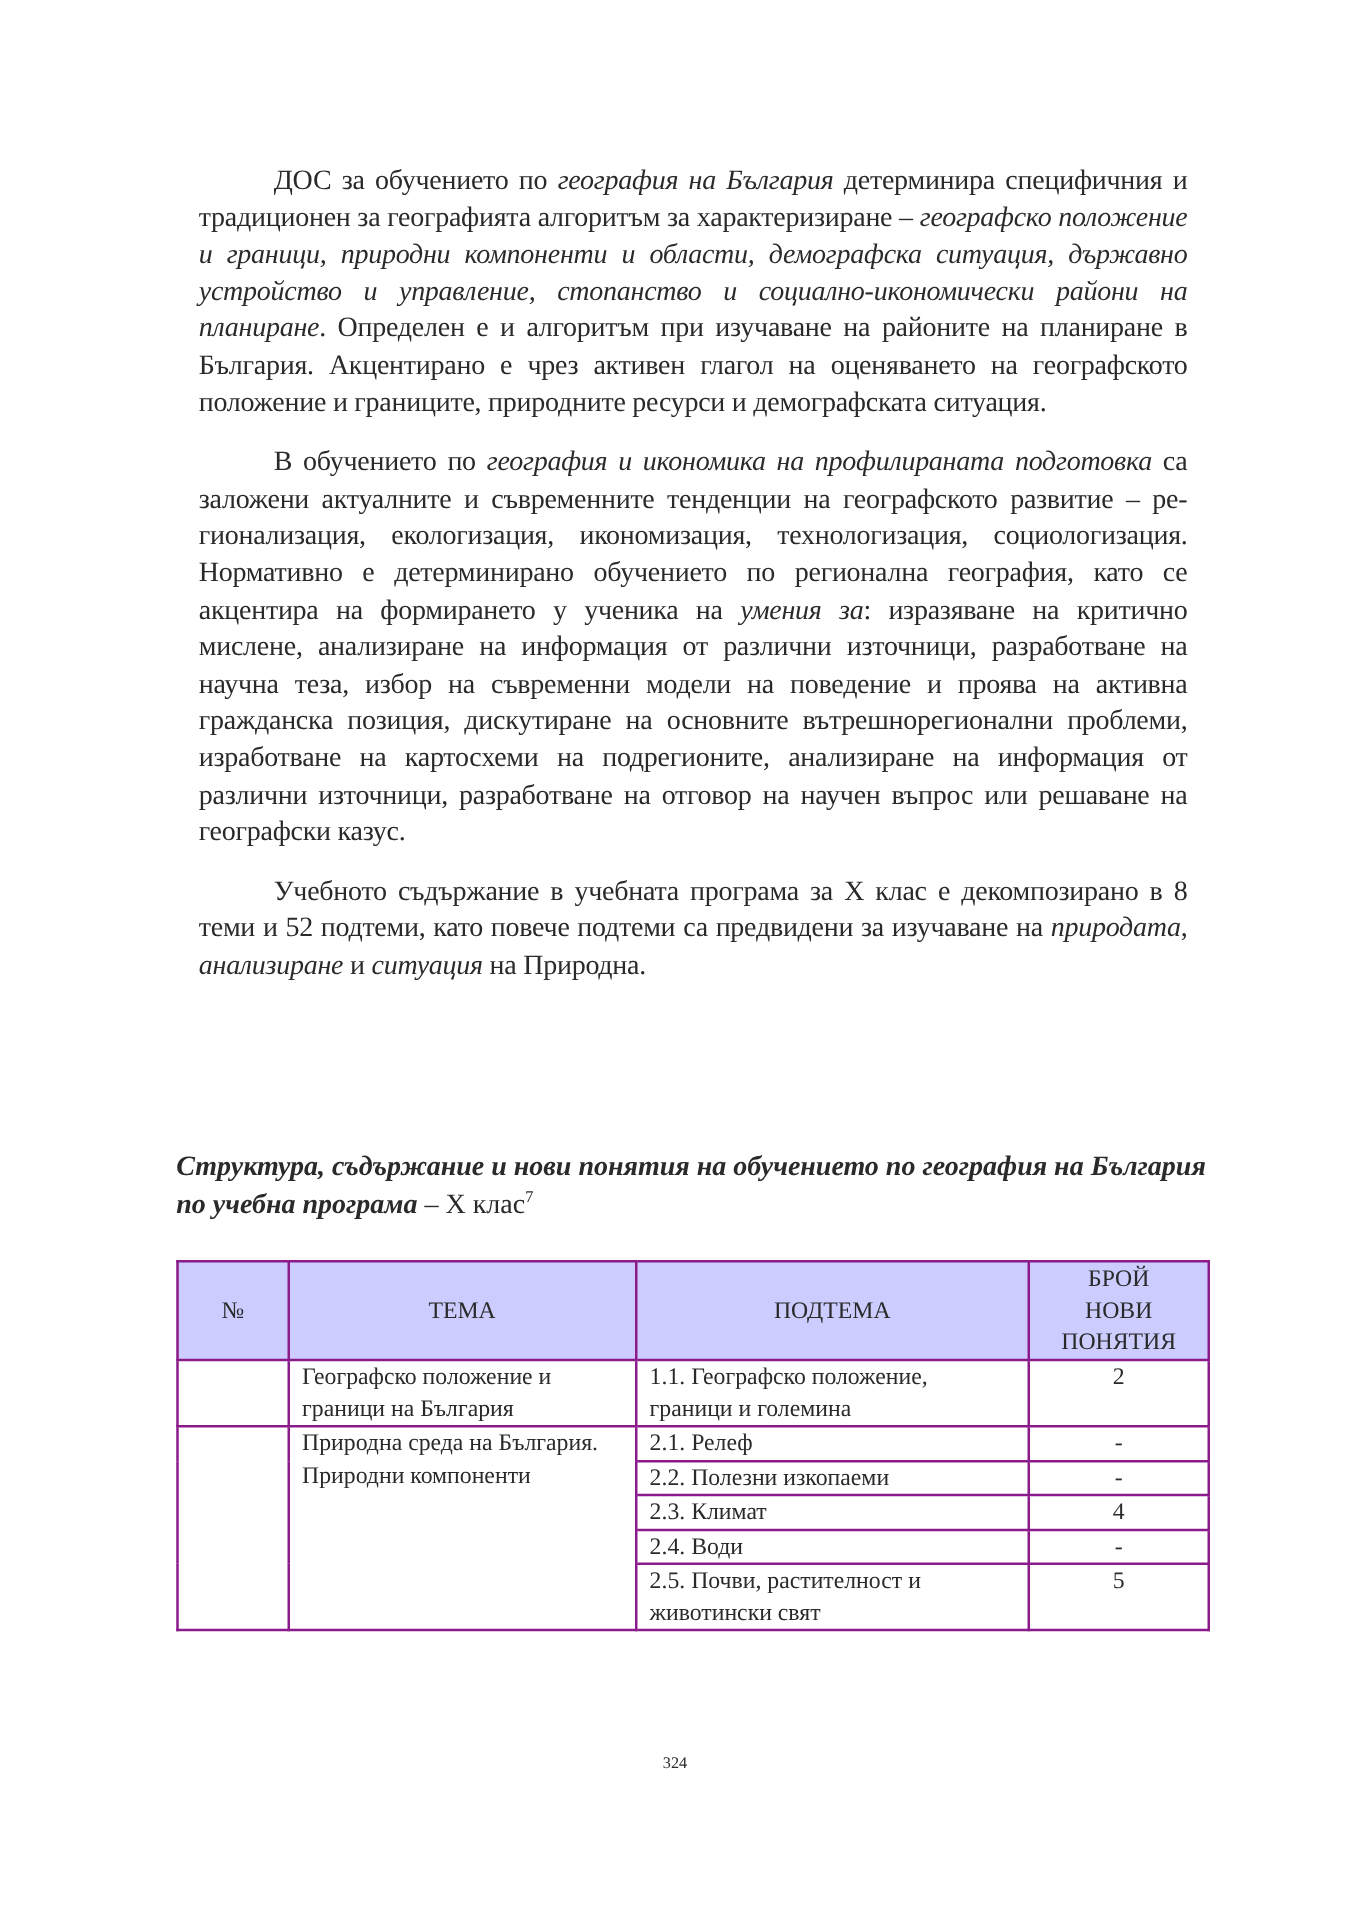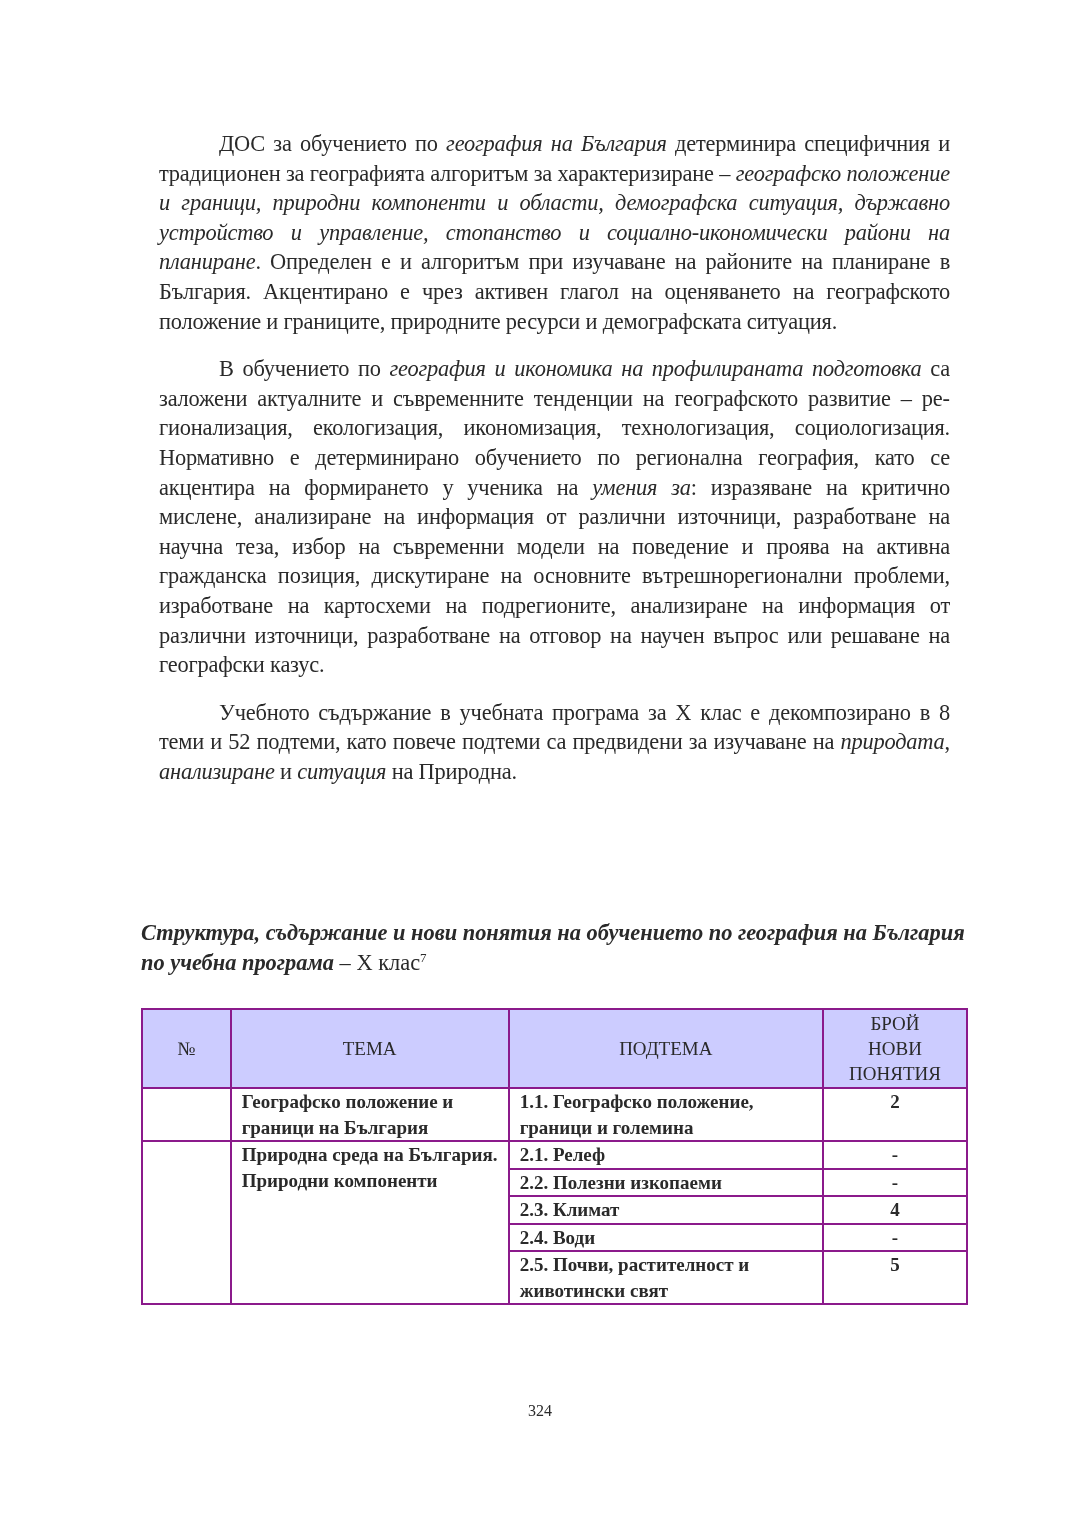--- a/index.html
+++ b/index.html
@@ -20,26 +20,26 @@
   table.curr {
     position: absolute; left: 141px; top: 1008px; width: 827px;
     border-collapse: collapse; font-family: "Liberation Serif", serif; color: #2a2a2a;
     table-layout: fixed;
   }
   table.curr td, table.curr th { border: 2px solid #8b1a8b; padding: 0 10px; vertical-align: top; }
   table.curr thead th {
     background: #ccccff; font-weight: normal; font-size: 19px; line-height: 25px;
     text-align: center; vertical-align: middle; height: 77px; padding: 0 4px;
   }
-  table.curr tbody td { font-size: 19px; line-height: 25.5px; font-weight: bold; }
+  table.curr tbody td { font-size: 19px; line-height: 25.5px; }
   td.num { text-align: center; }
   .c1 { width: 88px; } .c2 { width: 276px; } .c3 { width: 312px; } .c4 { width: 143px; }
   .pagenum {
     position: absolute; left: 0; width: 1080px; top: 1402px; text-align: center;
-    font-family: "Liberation Serif", serif; font-size: 16px; color: #2a2a2a;
+    font-family: "Liberation Serif", serif; font-size: 13px; color: #2a2a2a;
   }
 </style>
 </head>
 <body>
 
 <div class="page">
   <p class="para"><span>ДОС за обучението по </span><span class="it">география на България</span><span> детерминира специфич­ния и традиционен за географията алгоритъм за характеризиране – </span><span class="it">географско положение и граници, природни компоненти и области, демографска ситуа­ция, държавно устройство и управление, стопанство и социално-икономиче­ски райони на планиране</span><span>. Определен е и алгоритъм при изучаване на районите на планиране в България. Акцентирано е чрез активен глагол на оценяването на географското положение и границите, природните ресурси и демографската ситуация.</span></p>
   <p class="para"><span>В обучението по </span><span class="it">география и икономика на профилираната подготовка</span><span> са заложени актуалните и съвременните тенденции на географското развитие – ре­гионализация, екологизация, икономизация, технологизация, социологизация. Нормативно е детерминирано обучението по регионална география, като се акцентира на формирането у ученика на </span><span class="it">умения за</span><span>: изразяване на критично мислене, анализиране на информация от различни източници, разработване на научна теза, избор на съвременни модели на поведение и проява на активна гражданска позиция, дискутиране на основните вътрешнорегионални пробле­ми, изработване на картосхеми на подрегионите, анализиране на информация от различни източници, разработване на отговор на научен въпрос или реша­ване на географски казус.</span></p>
   <p class="para"><span>Учебното съдържание в учебната програма за X клас е декомпозирано в 8 теми и 52 подтеми, като повече подтеми са предвидени за изучаване на </span><span class="it">при­родата</span><span>, </span><span class="it">анализиране</span><span> и </span><span class="it">ситуация</span><span> на Природна.</span></p>
 </div>

